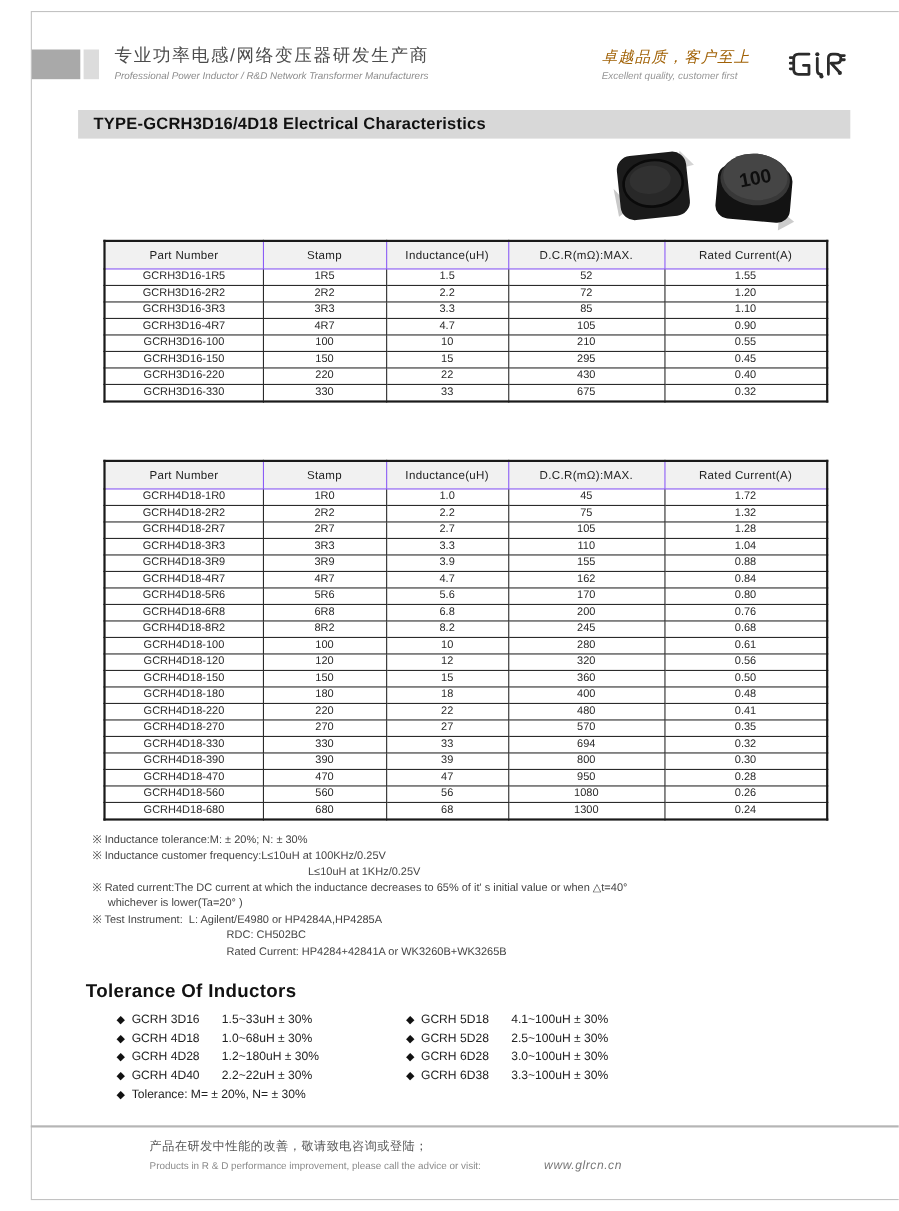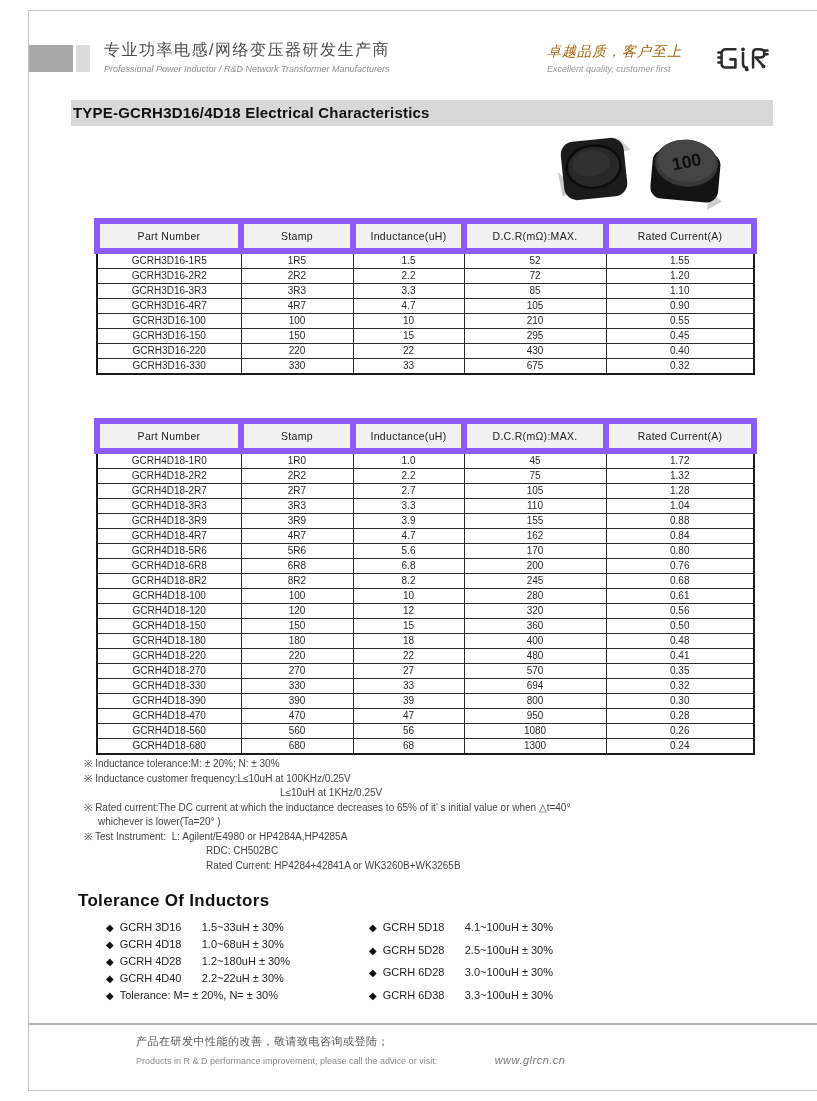--- a/index.html
+++ b/index.html
@@ -14,40 +14,40 @@
   .company{position:absolute;left:88px;top:40px;}
   .company-zh{font-size:16px;color:#4c4c4c;letter-spacing:1.5px;}
   .company-en{font-size:9px;color:#8d8d8d;font-style:italic;margin-top:3px;}
   .tagline{position:absolute;left:531px;top:43px;}
   .tagline-zh{font-size:14px;color:#a16207;font-style:italic;letter-spacing:1px;}
   .tagline-en{font-size:9px;color:#979797;font-style:italic;margin-top:3px;}
   .logo{position:absolute;left:698px;top:40px;}
 
   
   .title-bar{position:absolute;left:55px;top:100px;width:702px;height:26px;background:#d8d8d8;}
-  .title-bar span{display:block;font-size:15px;font-weight:bold;color:#111;line-height:26px;padding-left:2px;letter-spacing:.2px;}
+  .title-bar span{display:block;font-size:15px;font-weight:bold;color:#111;line-height:26px;padding-left:14px;letter-spacing:.2px;}
 
   
   .products{position:absolute;left:537px;top:128px;display:flex;gap:10px;}
 
   
   table.spec{position:absolute;left:78px;border-collapse:collapse;table-layout:fixed;width:657px;background:#fff;border:2px solid #1a1a1a;}
   .t1{top:218px;} .t2{top:418px;}
-  .spec th{background:#f1f1f1;border:6px solid #8b5cf6;font-weight:normal;font-size:10.5px;color:#222;height:24px;padding:0;letter-spacing:.3px;}
+  .spec th{background:#f1f1f1;border:1px solid #8b5cf6;font-weight:normal;font-size:10.5px;color:#222;height:24px;padding:0;letter-spacing:.3px;}
   .spec td{border:1px solid #2b2b2b;font-size:10px;color:#2a2a2a;text-align:center;height:14px;line-height:14px;padding:0;}
   col.c1{width:144px;} col.c2{width:112px;} col.c3{width:111px;} col.c4{width:142px;} col.c5{width:148px;}
 
   
   .notes{position:absolute;left:68px;top:757px;font-size:10px;color:#444;}
   .note-line{line-height:14.5px;white-space:pre;}
 
   
   .tol-heading{position:absolute;left:62px;top:891px;font-size:17px;font-weight:bold;color:#111;letter-spacing:.3px;}
   .tol-cols{position:absolute;left:90px;top:921px;display:flex;}
-  .tol-col{display:flex;flex-direction:column;justify-content:space-between;}
+  .tol-col{display:flex;flex-direction:column;}
   .tol-col-left{width:260px;}
   .tol-col-right{margin-left:3px;}
   .tol-item{font-size:11px;color:#222;margin-bottom:5px;white-space:nowrap;}
   .tol-bullet{font-size:10px;margin-right:6px;color:#111;}
   .tol-name{display:inline-block;width:82px;}
   .tol-name.wide{width:auto;}
   .tol-spec{display:inline-block;}
 
   
   .footer{position:absolute;left:120px;top:1034px;}

